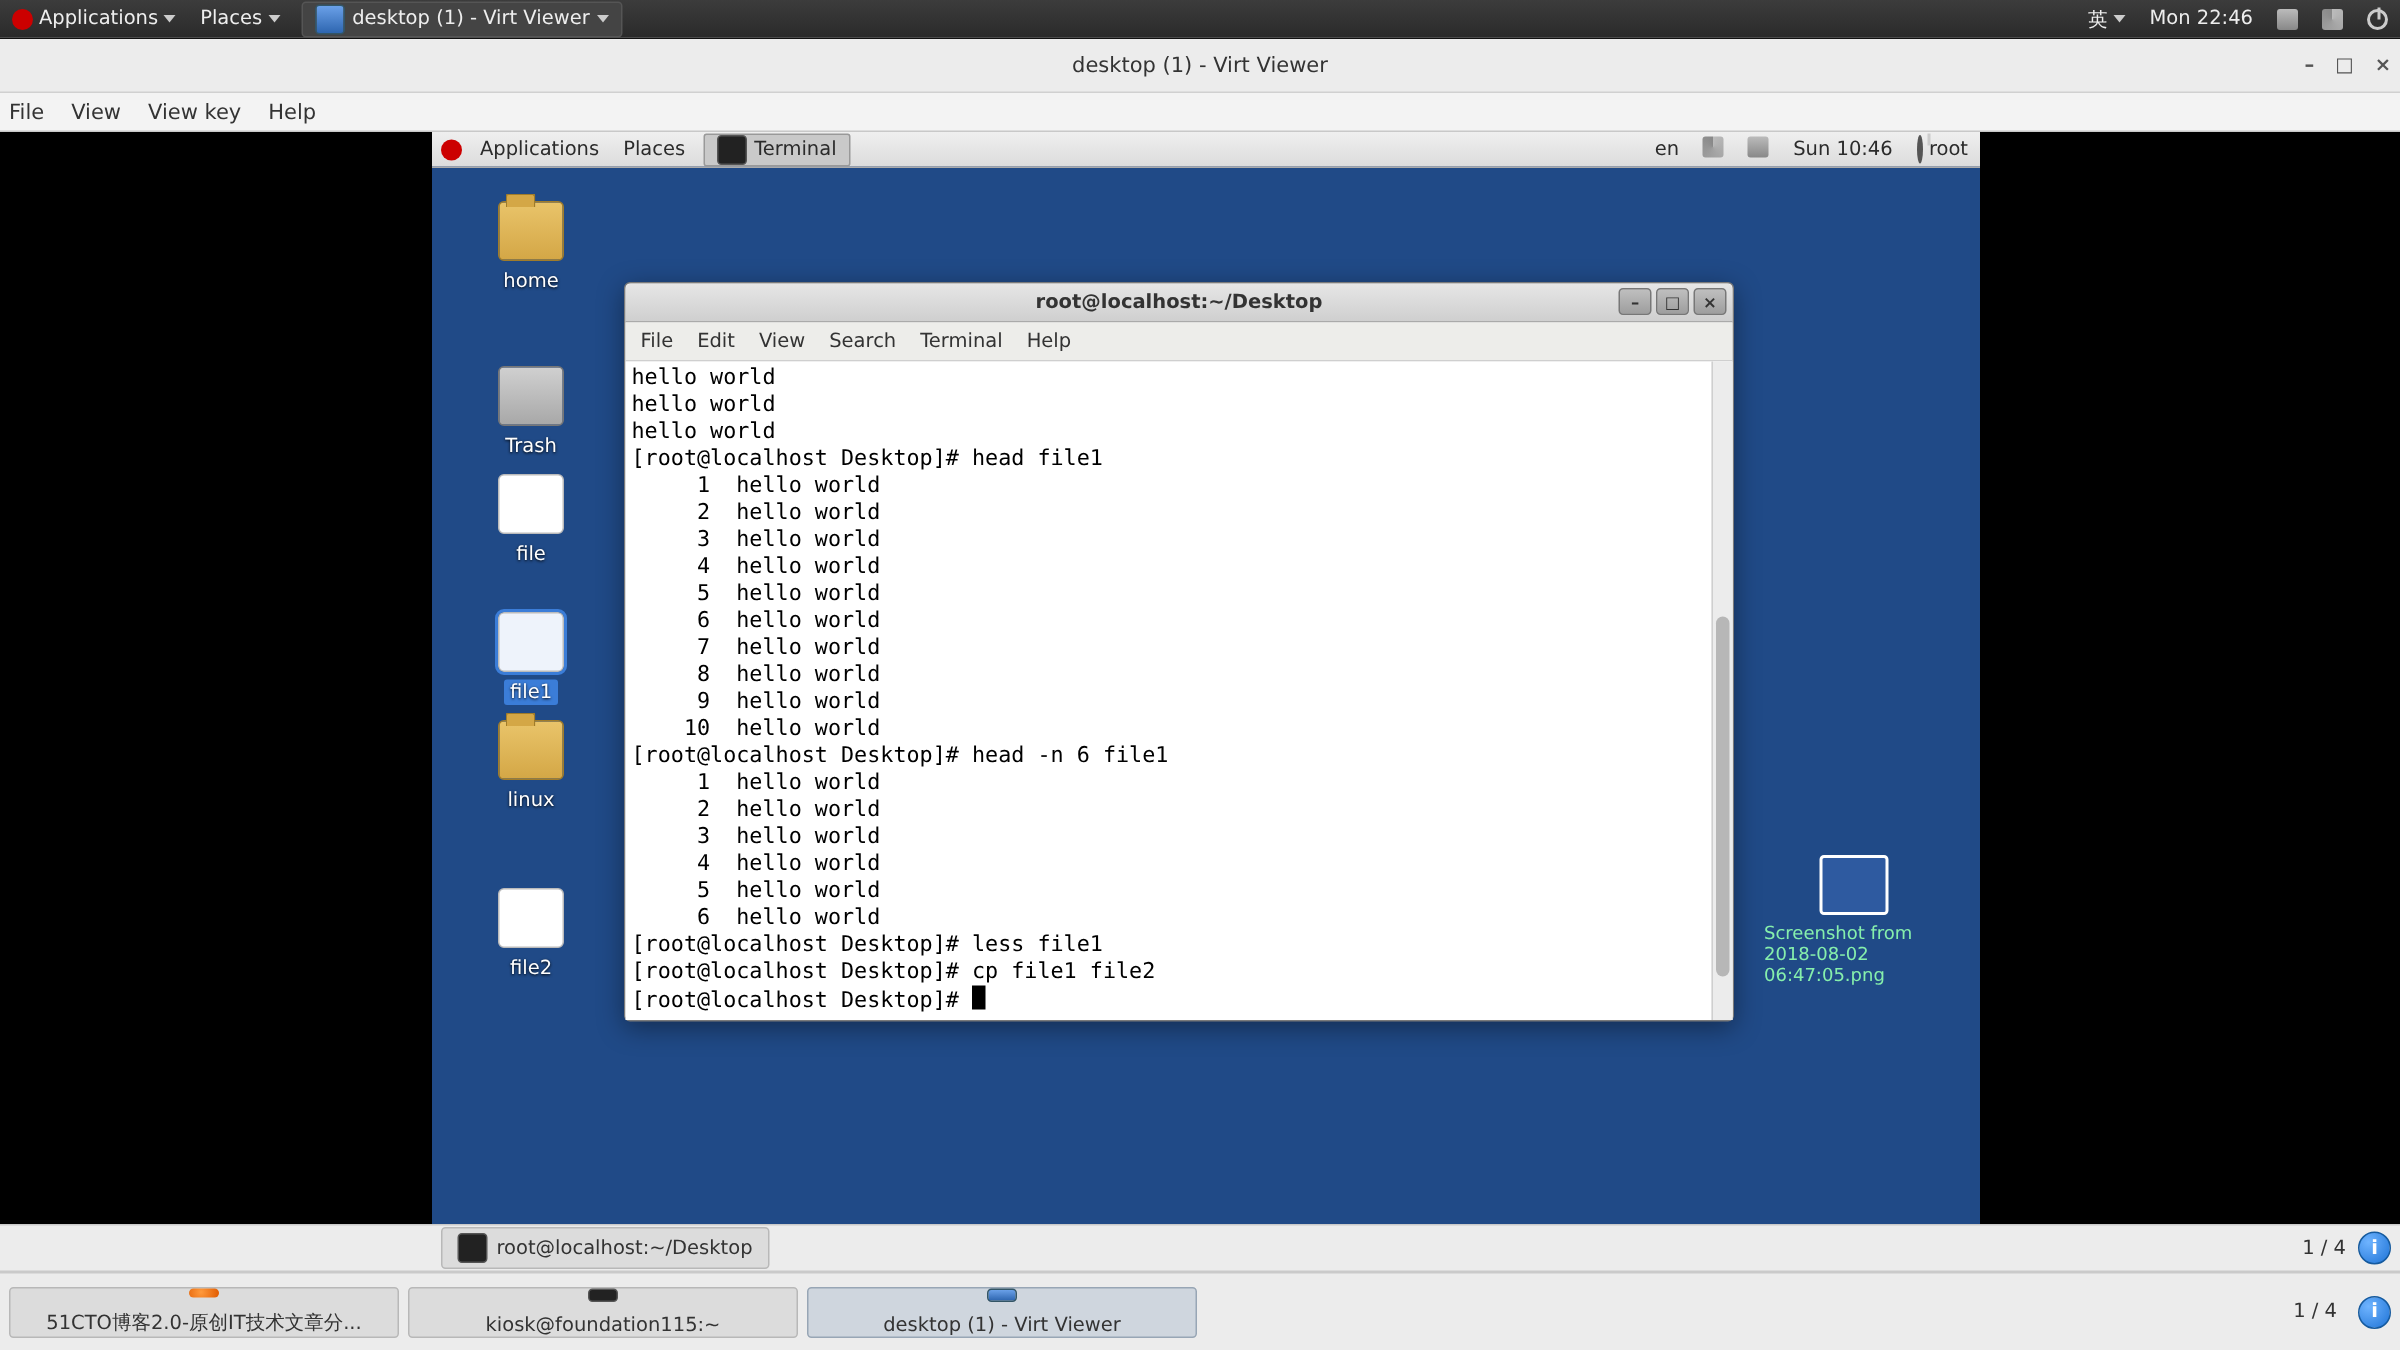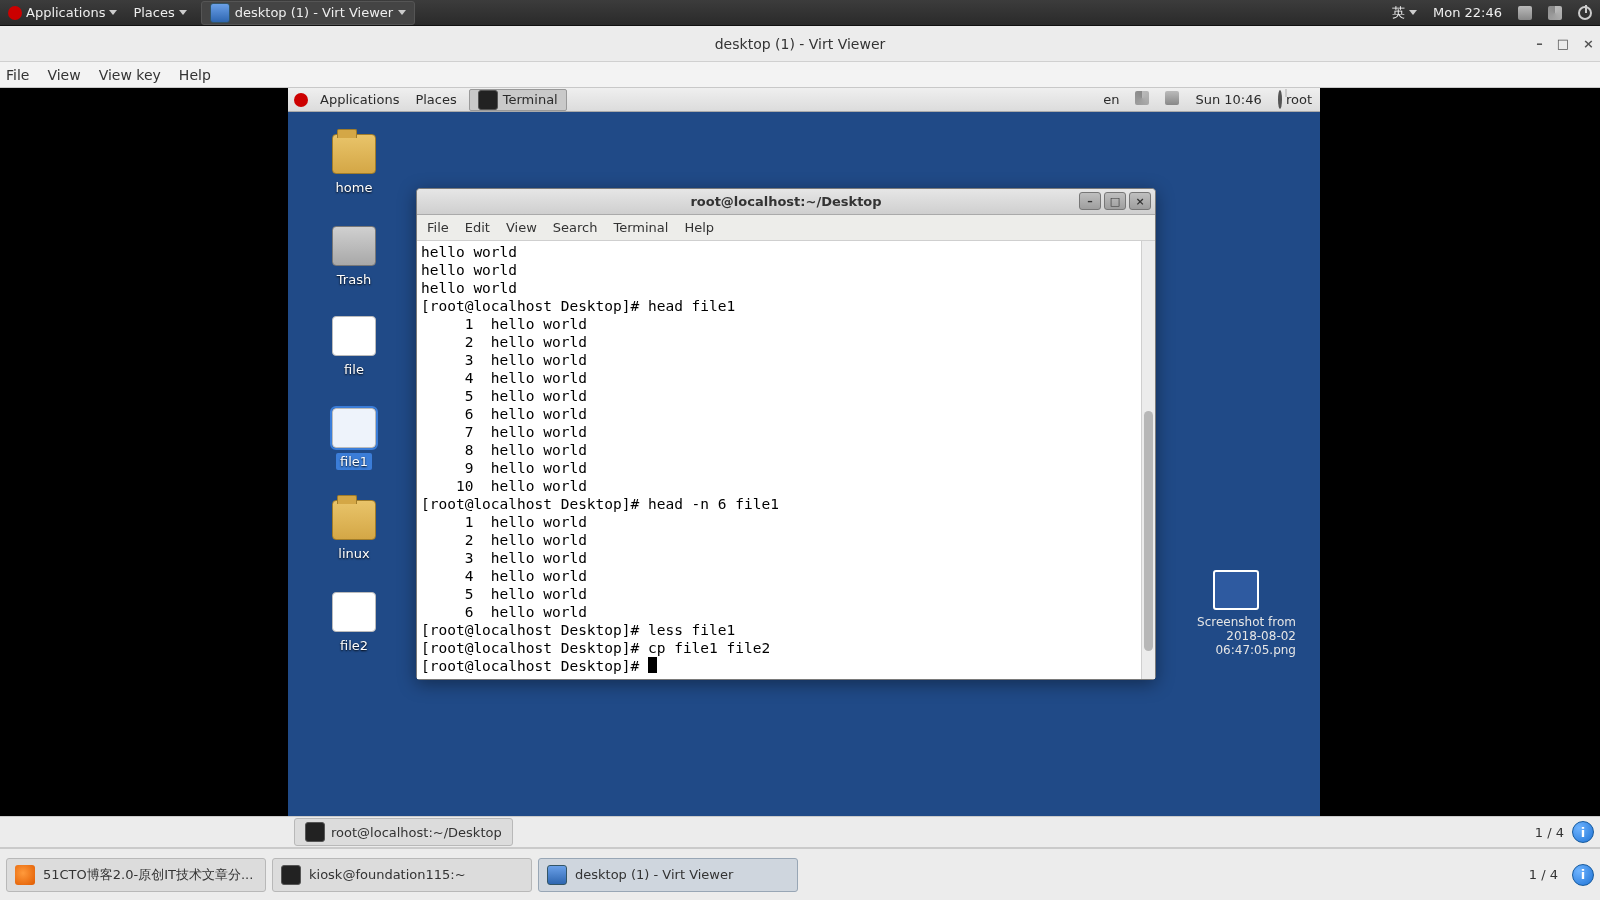--- a/index.html
+++ b/index.html
@@ -43,21 +43,21 @@
   .dicon .glyph { width:44px; height:40px; margin:0 auto 5px; border-radius:4px; position:relative; }
   .folder { background:linear-gradient(#e9c46a,#d4a746); border:1px solid #a07c2a; }
   .folder::before{content:"";position:absolute;top:-6px;left:4px;width:18px;height:8px;background:#d4a746;border:1px solid #a07c2a;border-bottom:none;border-radius:2px 2px 0 0;}
   .filedoc { background:#fff; border:1px solid #bbb; height:44px; width:36px; }
   .filedoc.sel { outline:2px solid #3b7dd8; background:#eef3fb; }
   .trash { background:linear-gradient(#d0d0d0,#a8a8a8); border:1px solid #777; width:34px; height:42px; border-radius:4px 4px 6px 6px; }
   .dicon .lab { text-shadow:0 1px 2px #000; display:inline-block; padding:1px 4px; border-radius:2px;}
   .dicon .lab.sel { background:#3b7dd8; }
 
   
-  .shoticon { position:absolute; right:24px; width:120px; text-align:right; color:#e5e5e5; font-size:12px; }
+  .shoticon { position:absolute; right:24px; width:120px; text-align:left; color:#86efac; font-size:12px; }
   .shoticon .g { width:46px; height:40px; margin:0 auto 5px; border:2px solid #fff; background:#2e5aa0; border-radius:3px;}
 
   
   .term { position:absolute; left:128px; top:100px; width:740px; background:#f8f8f6;
     border:1px solid #7a7a7a; border-radius:4px; box-shadow:0 4px 18px rgba(0,0,0,.4); }
   .term .t-title { height:26px; background:linear-gradient(#e6e6e6,#cfcfcf);
     border-bottom:1px solid #aaa; border-radius:4px 4px 0 0; display:flex; align-items:center;
     justify-content:center; font-size:13px; font-weight:bold; color:#333; position:relative;}
   .term .t-title .btns { position:absolute; right:4px; top:3px; display:flex; gap:3px; }
   .term .t-title .btns span { width:22px; height:18px; background:linear-gradient(#bfbfbf,#9e9e9e);
@@ -80,21 +80,21 @@
     display:flex; align-items:center; font-size:13px; color:#333; padding:0 6px;}
   .host-mid-bar .task { background:#dcdcdc; border:1px solid #b8b8b8; border-radius:3px;
     padding:3px 10px; display:flex; align-items:center; gap:6px;}
   .host-mid-bar .spacer{flex:1;}
   .infoball{width:22px;height:22px;border-radius:50%;background:radial-gradient(circle at 30% 30%,#6fb4ff,#1e73d6);display:flex;align-items:center;justify-content:center;color:#fff;font-weight:bold;font-size:13px;border:1px solid #155a9e;}
 
   .host-bot { position:absolute; left:0; right:0; bottom:0; height:52px;
     background:#ececec; border-top:1px solid #cacaca; display:flex; align-items:center;
     font-size:13px; color:#333; padding:0 6px; gap:6px;}
   .host-bot .task { width:260px; height:34px; background:#dcdcdc; border:1px solid #b8b8b8;
-    border-radius:3px; display:flex; align-items:center; gap:8px; padding:0 8px;}
+    border-radius:3px; display:flex; align-items:center; gap:8px; padding:0 8px;flex-direction:column;}
   .host-bot .task.active { background:#cfd6de; border-color:#98a6b5; }
   .host-bot .spacer{flex:1;}
   .appico{width:20px;height:20px;border-radius:3px;display:inline-block;}
   .ff{background:radial-gradient(circle at 40% 40%,#ff9a3c,#e05a00);}        
   .ged{background:linear-gradient(#fff,#ddd);border:1px solid #aaa;}
   .termico{background:#222;border:1px solid #555;}
   .vvico{background:linear-gradient(#6aa0e8,#2e66b0);border:1px solid #356;}
   .picico{background:linear-gradient(#9ad,#58a);border:1px solid #467;}
 
   .mini-icon{width:14px;height:14px;display:inline-block;}
@@ -175,33 +175,33 @@
       <span class="gitem">
         <span class="pow" style="border-color:#555;"></span>
         &nbsp;<span>root</span>
       </span>
     </div>
 
     <div class="dicon" style="left:24px; top:46px;">
       <div class="glyph folder"></div>
       <span class="lab">home</span>
     </div>
-    <div class="dicon" style="left:24px; top:138px;">
+    <div class="dicon" style="left:24px; top:156px;">
       <div class="glyph trash"></div>
       <span class="lab">Trash</span>
     </div>
     <div class="dicon" style="left:24px; top:228px;">
       <div class="glyph filedoc"></div>
       <span class="lab">file</span>
     </div>
     <div class="dicon" style="left:24px; top:320px;">
       <div class="glyph filedoc sel"></div>
       <span class="lab sel">file1</span>
     </div>
-    <div class="dicon" style="left:24px; top:412px;">
+    <div class="dicon" style="left:24px; top:392px;">
       <div class="glyph folder"></div>
       <span class="lab">linux</span>
     </div>
     <div class="dicon" style="left:24px; top:504px;">
       <div class="glyph filedoc"></div>
       <span class="lab">file2</span>
     </div>
 
     <div class="shoticon" style="top:482px;">
       <div class="g"></div>

